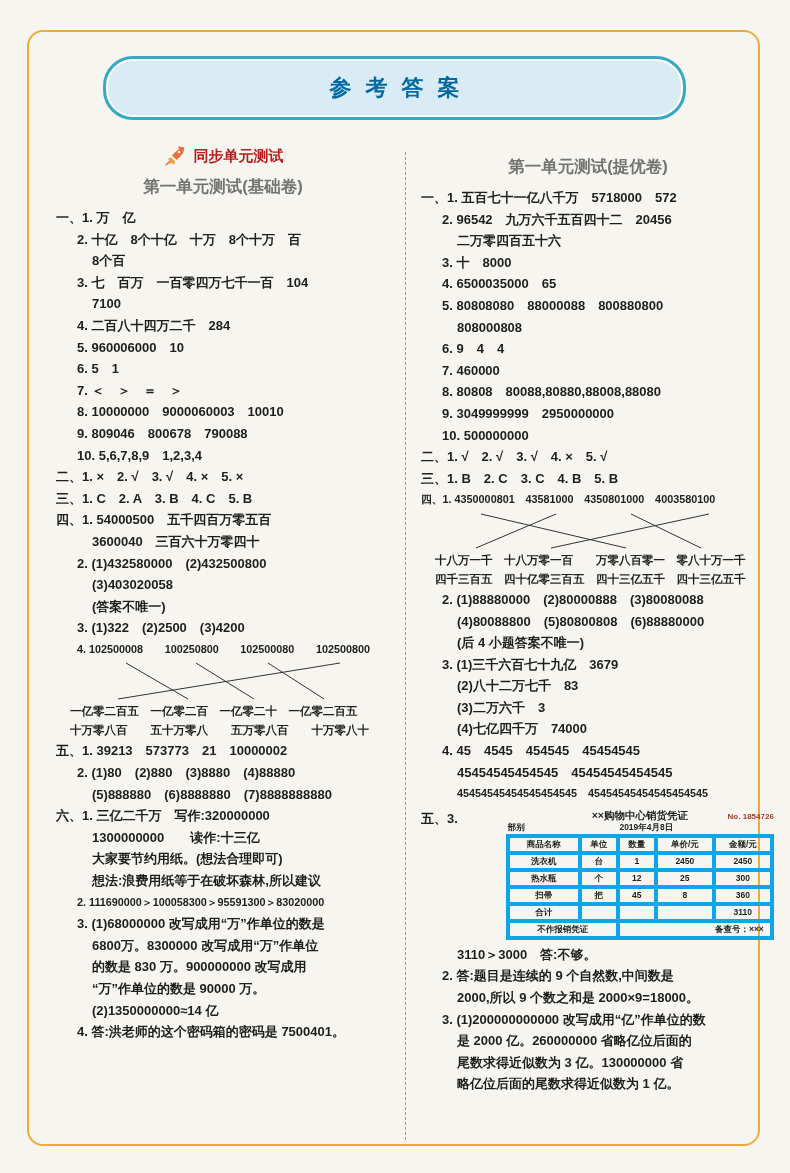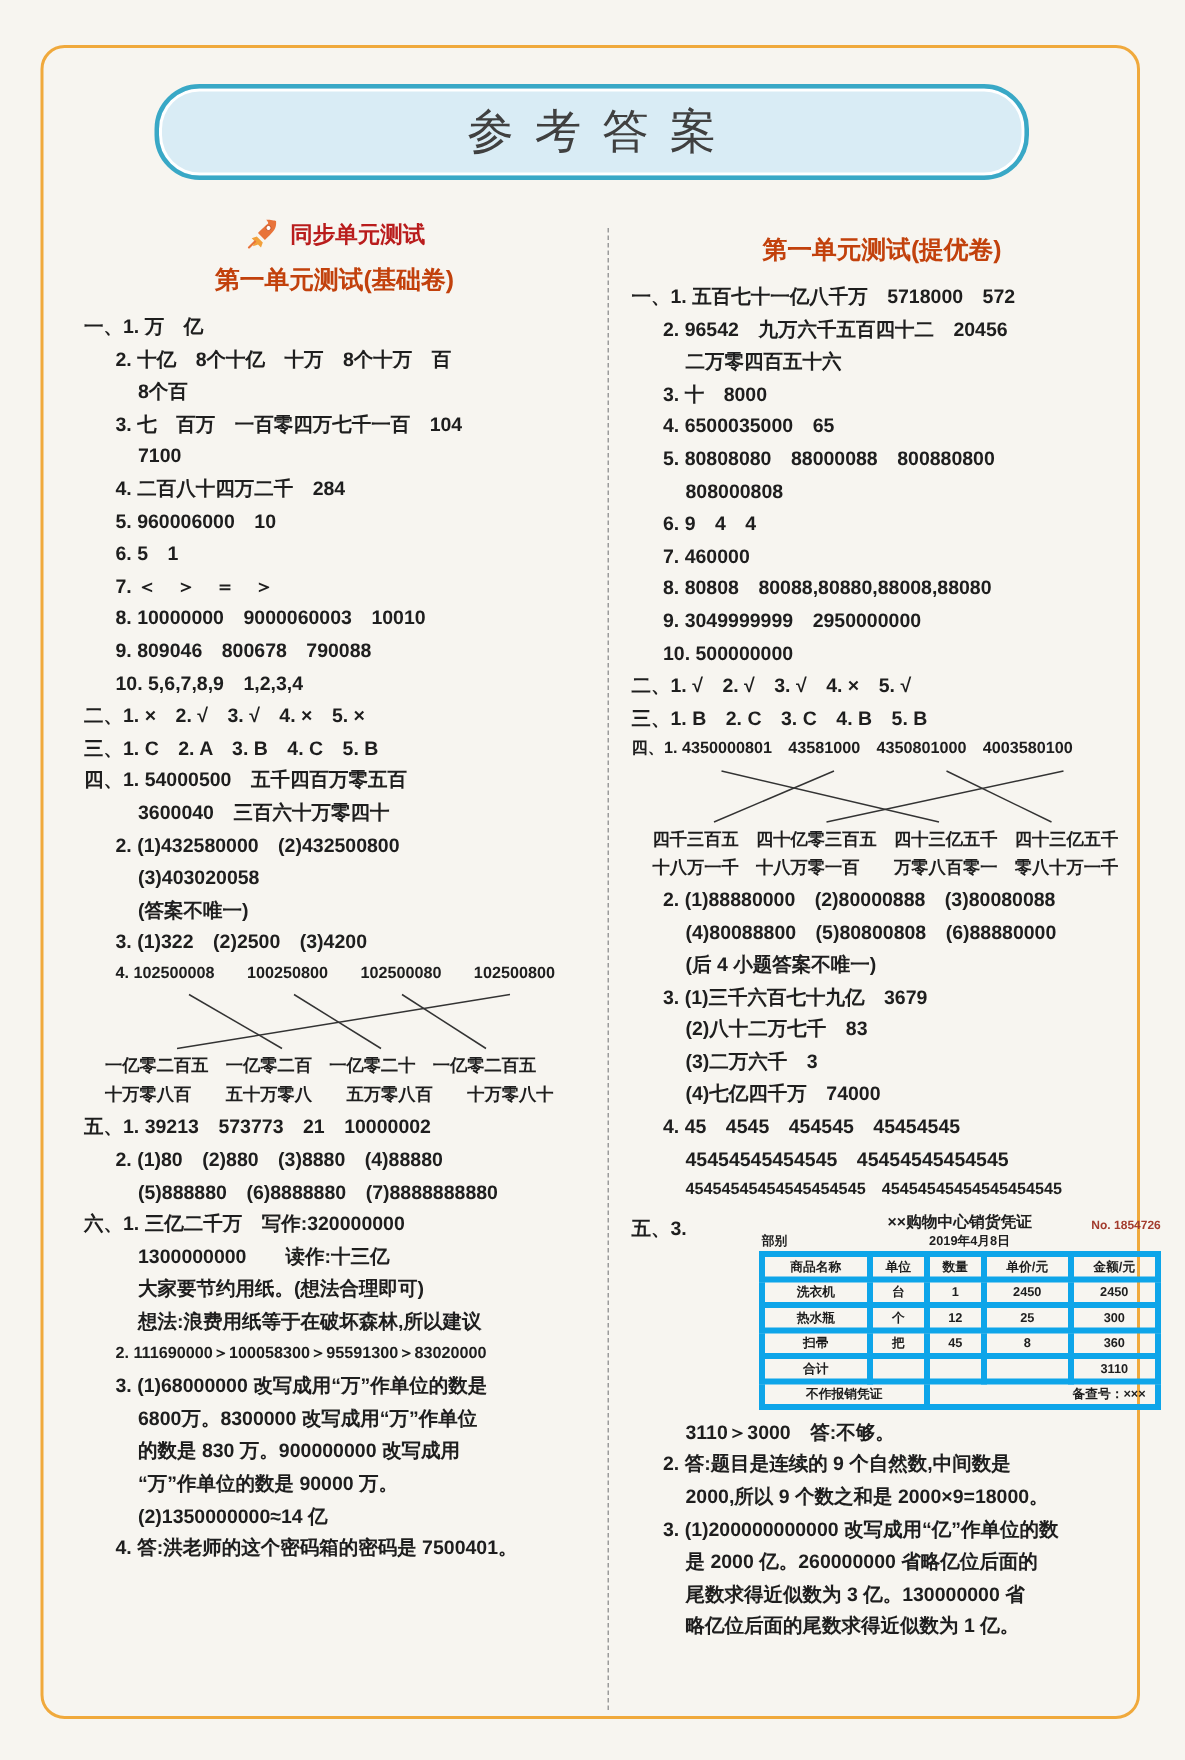--- a/index.html
+++ b/index.html
@@ -11,35 +11,35 @@
     position:absolute;left:27px;top:30px;width:729px;height:1112px;
     border:2px solid #f0a93c;border-radius:16px;
   }
   .banner{
     position:absolute;left:103px;top:56px;width:577px;height:58px;
     background:#d9ecf5;border:3px solid #39a8c6;border-radius:30px;
     box-shadow:inset 0 0 0 2px #ffffff;
     display:flex;align-items:center;justify-content:center;
   }
   .banner-text{
-    font-size:31px;font-weight:normal;color:#404040;
+    font-size:22px;font-weight:bold;color:#0369a1;
     letter-spacing:14px;text-indent:14px;
   }
   .col-left{position:absolute;left:56px;top:142px;width:334px;}
   .col-right{position:absolute;left:421px;top:152px;width:334px;}
   .divider{
     position:absolute;left:405px;top:152px;height:988px;width:0;
     border-left:1.5px dashed #9b9b9b;
   }
   .section-title{
     display:flex;align-items:center;justify-content:center;gap:7px;
     font-size:15px;font-weight:bold;color:#b91c1c;margin:2px 0 8px;
   }
   .paper-heading{
-    text-align:center;color:#c2410c;font-size:16.5px;font-weight:bold;
+    text-align:center;color:#737373;font-size:16.5px;font-weight:bold;
     margin:4px 0 9px;
   }
   .line{
     font-size:13px;line-height:21.6px;color:#1e1e1e;font-weight:600;
     white-space:nowrap;
   }
   .line.small{font-size:10.8px;}
   .ind-0{padding-left:0;}
   .ind-1{padding-left:21px;}
   .ind-2{padding-left:36px;}
@@ -157,22 +157,22 @@
       <div class="line ind-0">三、1. B　2. C　3. C　4. B　5. B</div>
       <div class="line ind-0 small">四、1. 4350000801　43581000　4350801000　4003580100</div>
     </div>
 
   <svg class="match-svg" width="334" height="38" viewBox="0 0 334 38">
     <line x1="60" y1="2" x2="205" y2="36" stroke="#333" stroke-width="1"></line>
     <line x1="135" y1="2" x2="55" y2="36" stroke="#333" stroke-width="1"></line>
     <line x1="210" y1="2" x2="280" y2="36" stroke="#333" stroke-width="1"></line>
     <line x1="288" y1="2" x2="130" y2="36" stroke="#333" stroke-width="1"></line>
   </svg>
+  <div class="match-text">十八万一千　十八万零一百　　万零八百零一　零八十万一千</div>
   <div class="match-text">四千三百五　四十亿零三百五　四十三亿五千　四十三亿五千</div>
-  <div class="match-text">十八万一千　十八万零一百　　万零八百零一　零八十万一千</div>
 
   <div>
       <div class="line ind-1">2. (1)88880000　(2)80000888　(3)80080088</div>
       <div class="line ind-2">(4)80088800　(5)80800808　(6)88880000</div>
       <div class="line ind-2">(后 4 小题答案不唯一)</div>
       <div class="line ind-1">3. (1)三千六百七十九亿　3679</div>
       <div class="line ind-2">(2)八十二万七千　83</div>
       <div class="line ind-2">(3)二万六千　3</div>
       <div class="line ind-2">(4)七亿四千万　74000</div>
       <div class="line ind-1">4. 45　4545　454545　45454545</div>

